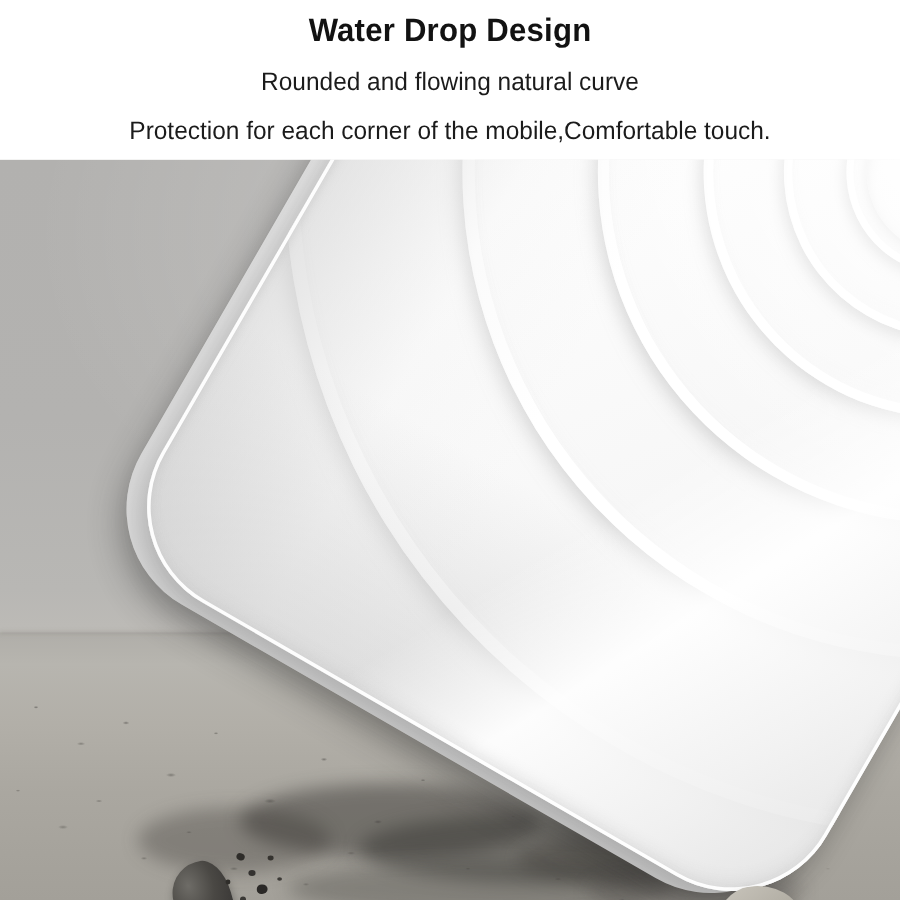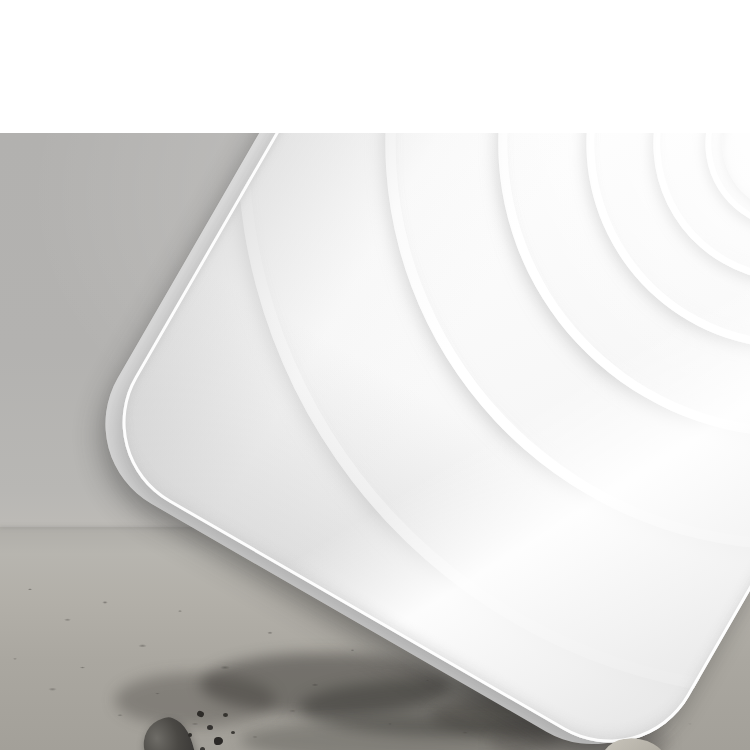--- a/index.html
+++ b/index.html
@@ -212,20 +212,25 @@
     border-radius:92px;
     background:linear-gradient(118deg, rgba(255,255,255,0) 60%, rgba(255,255,255,.92) 72%, rgba(243,243,243,.9) 86%, rgba(228,228,228,.85) 100%);
     pointer-events:none;
   }
 </style>
 </head>
 <body>
 
 <div id="page">
 
+  <div id="header">
+    <div id="title">Water Drop Design</div>
+    <div id="sub1">Rounded and flowing natural curve</div>
+    <div id="sub2">Protection for each corner of the mobile,Comfortable touch.</div>
+  </div>
 
   <div id="photo">
 
     <div id="photo-light"></div>
 
     <div id="ground"></div>
     <div id="horizon"></div>
     <div id="gravel"></div>
 
     <div class="dust" id="dust-a"></div>

